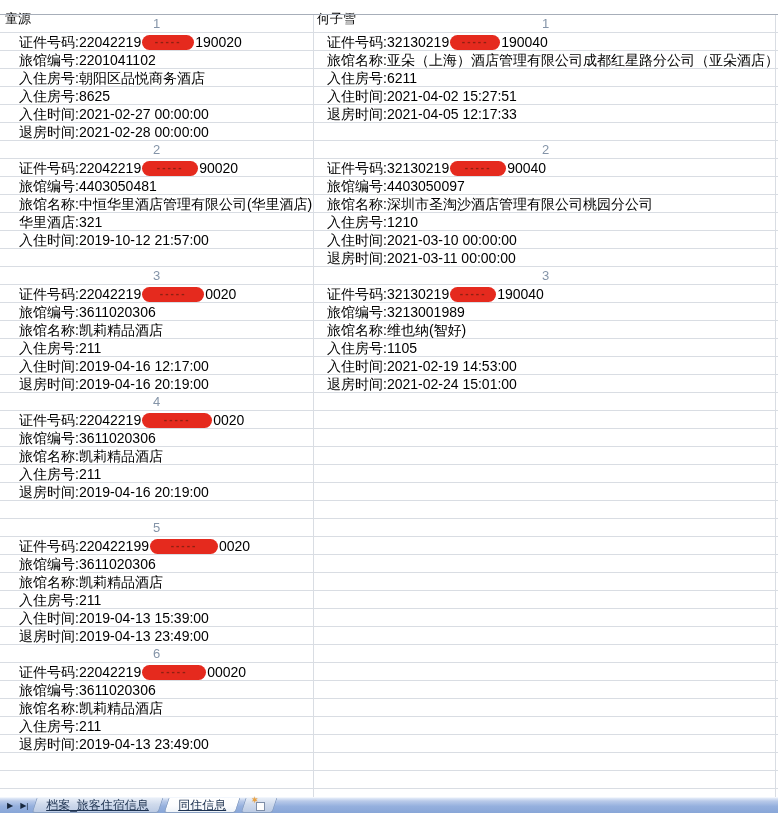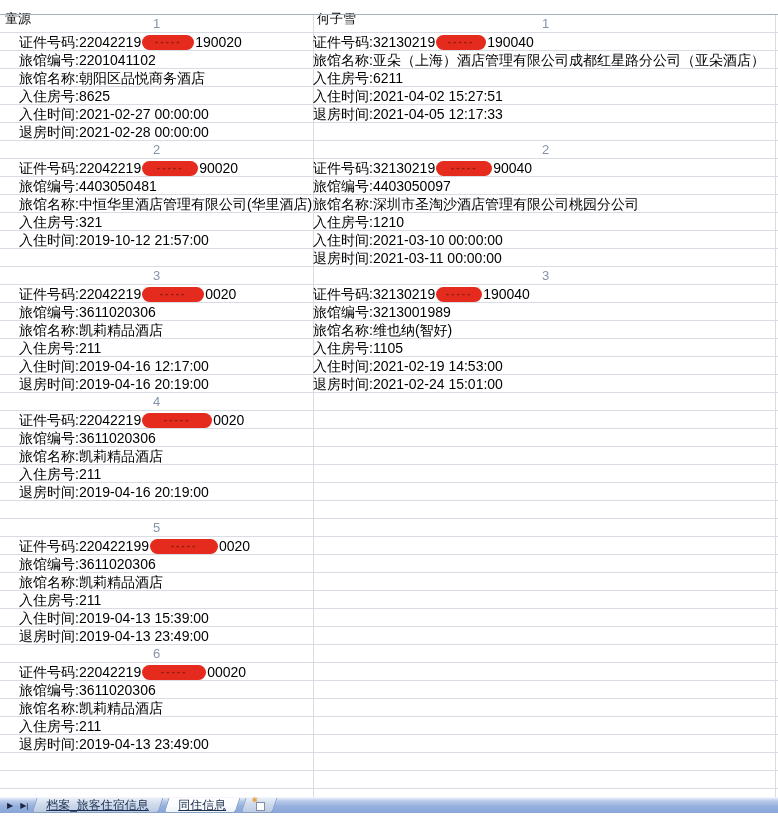--- a/index.html
+++ b/index.html
@@ -42,21 +42,21 @@
   .record { height:126px; }
   .num-row {
     height:18px; line-height:18px; text-align:center;
     font-size:13px; color:#8494a8;
   }
   .row {
     height:18px; line-height:18px; font-size:14px; color:#000;
     white-space:nowrap; overflow:visible;
   }
   #col-0 .row { padding-left:19px; }
-  #col-1 .row { }
+  #col-1 .row { padding-left:14px; }
 
   .mask {
     display:inline-block; height:15px; border-radius:8px;
     background:#e52a1e; vertical-align:-3px; margin:0 1px;
     position:relative; overflow:hidden;
   }
   .mask::after {
     content:"-----"; display:block; text-align:center;
     font-size:10px; font-weight:bold; letter-spacing:2px;
     color:#8e2012; line-height:14px;
@@ -130,34 +130,34 @@
 
     <div class="col" id="col-0">
       <div class="col-spacer"></div>
       <div class="records">
   <div class="record">
     <div class="num-row"><span>1</span></div>
     <div class="row">
       <span>证件号码:22042219</span><span class="mask" style="width: 52px;"></span><span>190020</span>
     </div>
     <div class="row">旅馆编号:2201041102</div>
-    <div class="row">旅馆名称:朝阳区品悦商务酒店</div>
+    <div class="row">入住房号:朝阳区品悦商务酒店</div>
     <div class="row">入住房号:8625</div>
     <div class="row">入住时间:2021-02-27 00:00:00</div>
     <div class="row">退房时间:2021-02-28 00:00:00</div>
   </div>
 
   <div class="record">
     <div class="num-row"><span>2</span></div>
     <div class="row">
       <span>证件号码:22042219</span><span class="mask" style="width: 56px;"></span><span>90020</span>
     </div>
     <div class="row">旅馆编号:4403050481</div>
     <div class="row">旅馆名称:中恒华里酒店管理有限公司(华里酒店)</div>
-    <div class="row">入住房号:321</div>
+    <div class="row">华里酒店:321</div>
     <div class="row">入住时间:2019-10-12 21:57:00</div>
   </div>
 
   <div class="record">
     <div class="num-row"><span>3</span></div>
     <div class="row">
       <span>证件号码:22042219</span><span class="mask" style="width: 62px;"></span><span>0020</span>
     </div>
     <div class="row">旅馆编号:3611020306</div>
     <div class="row">旅馆名称:凯莉精品酒店</div>

